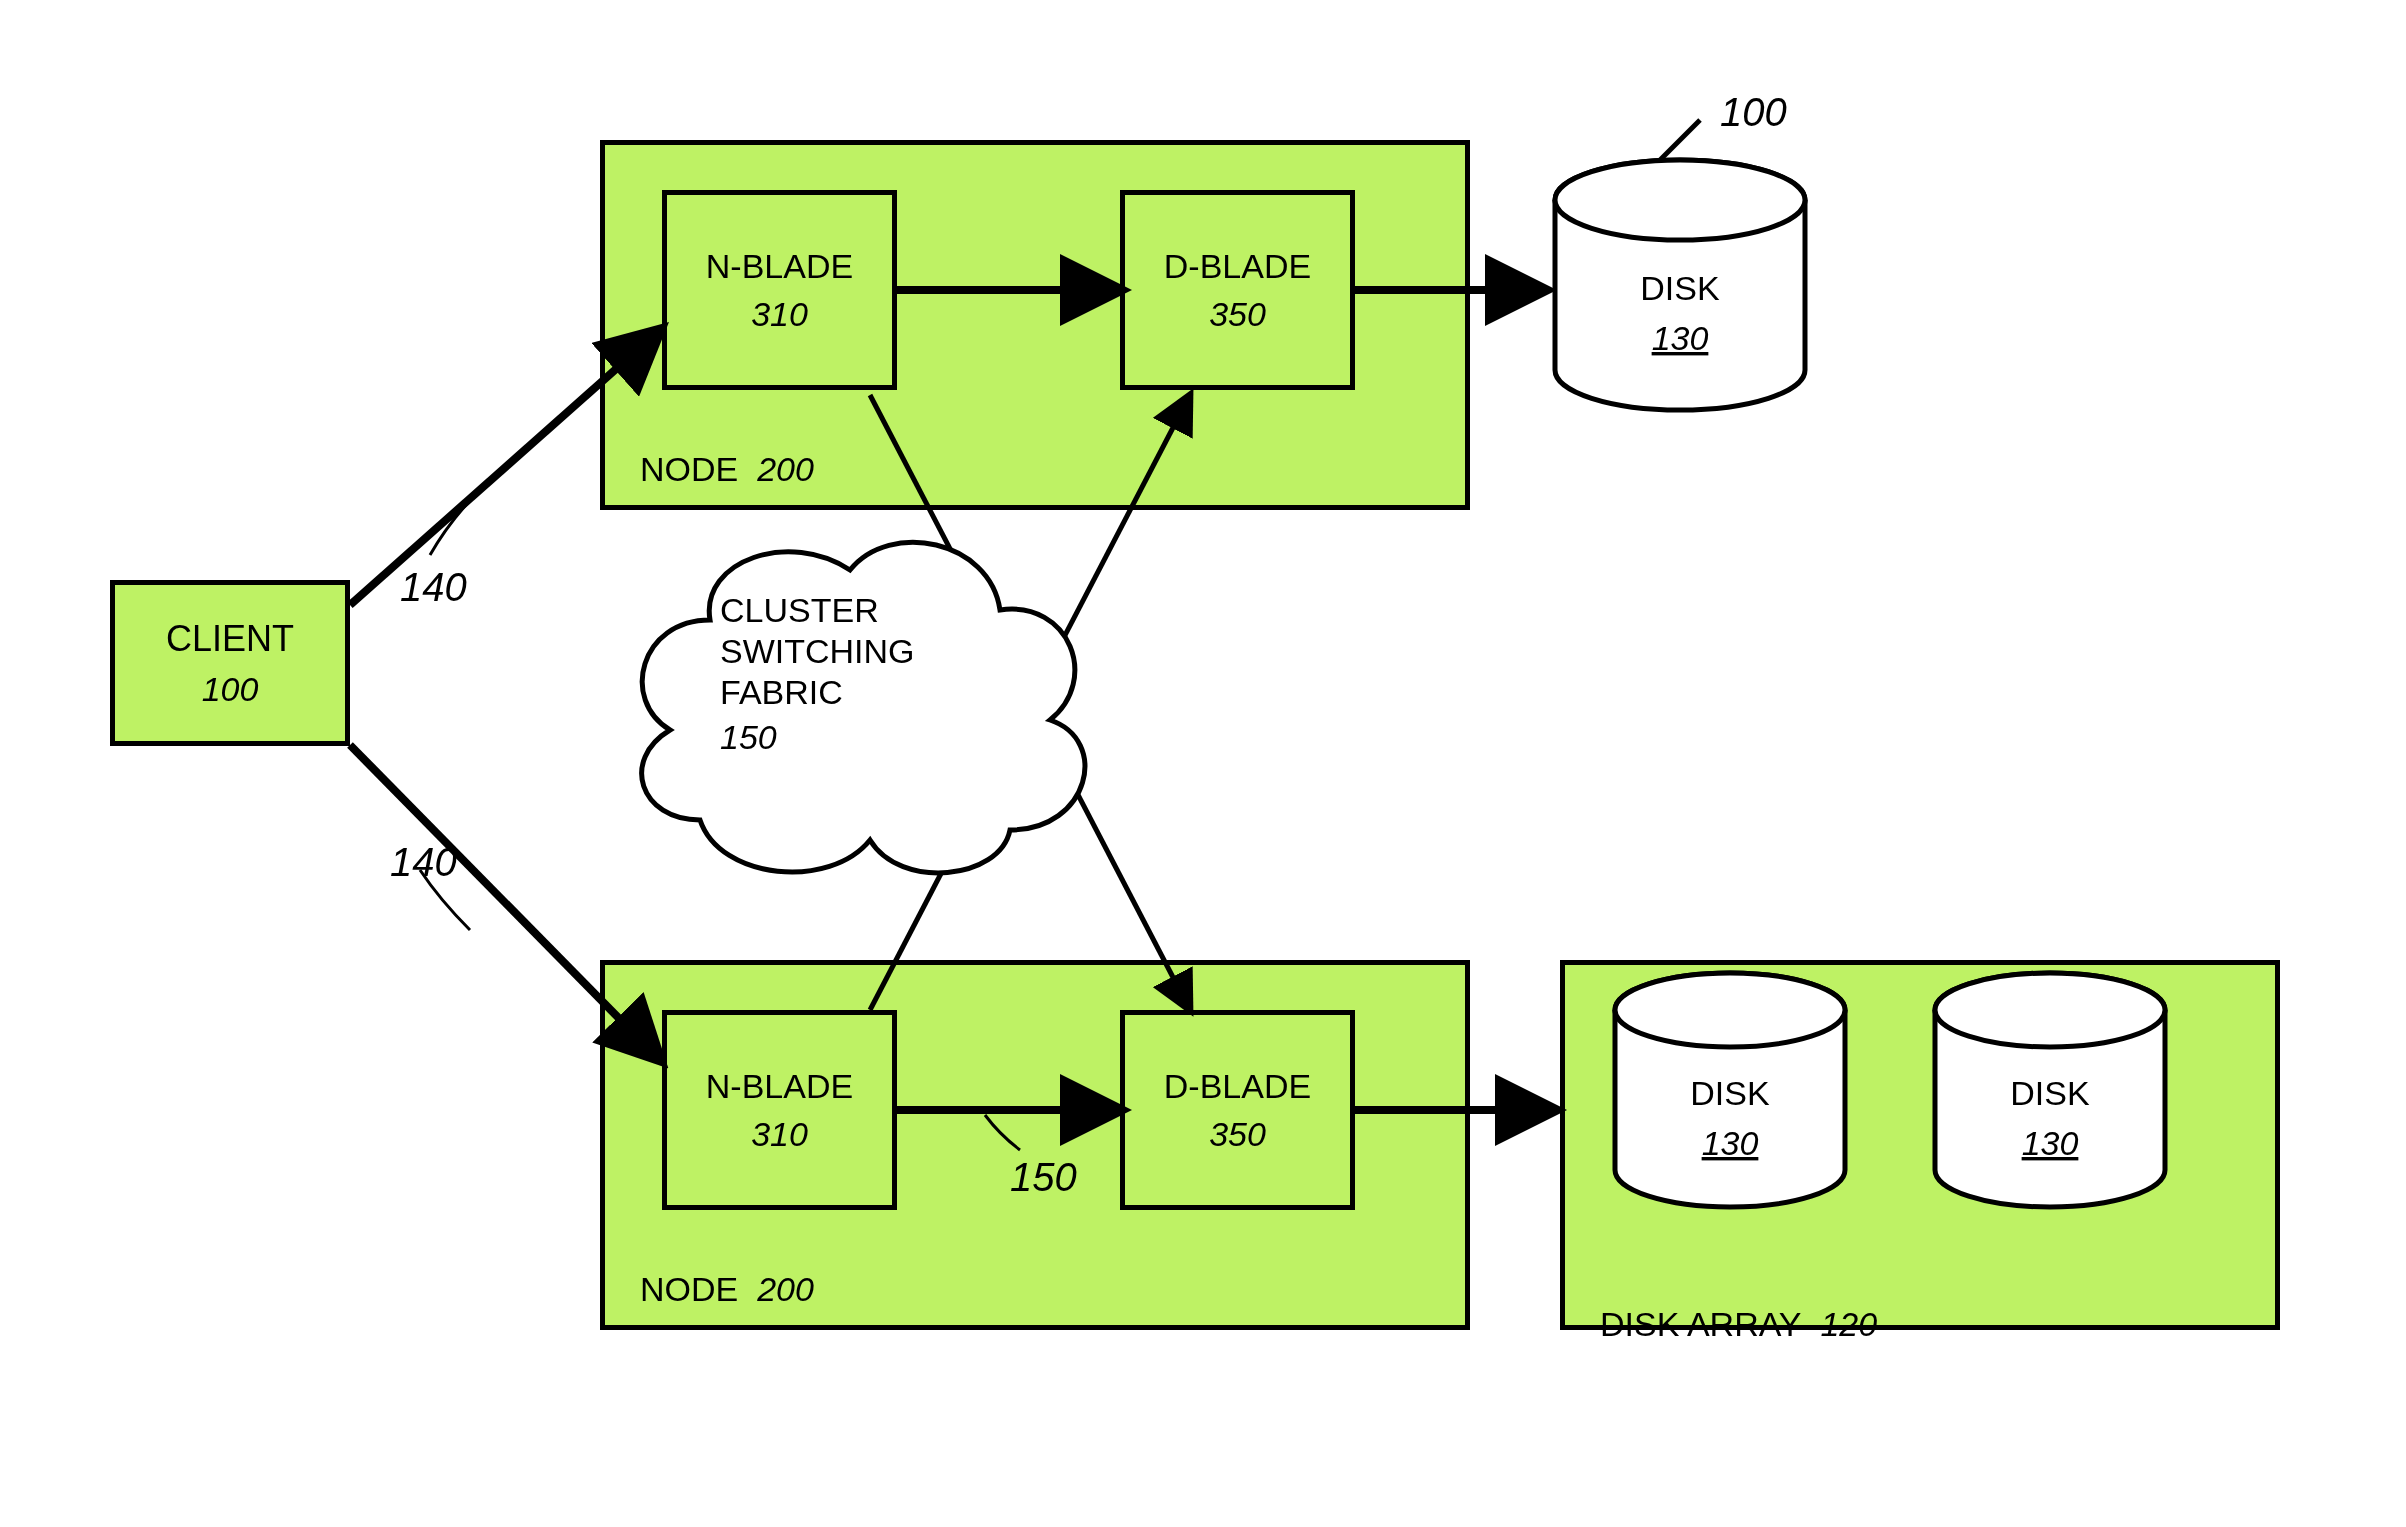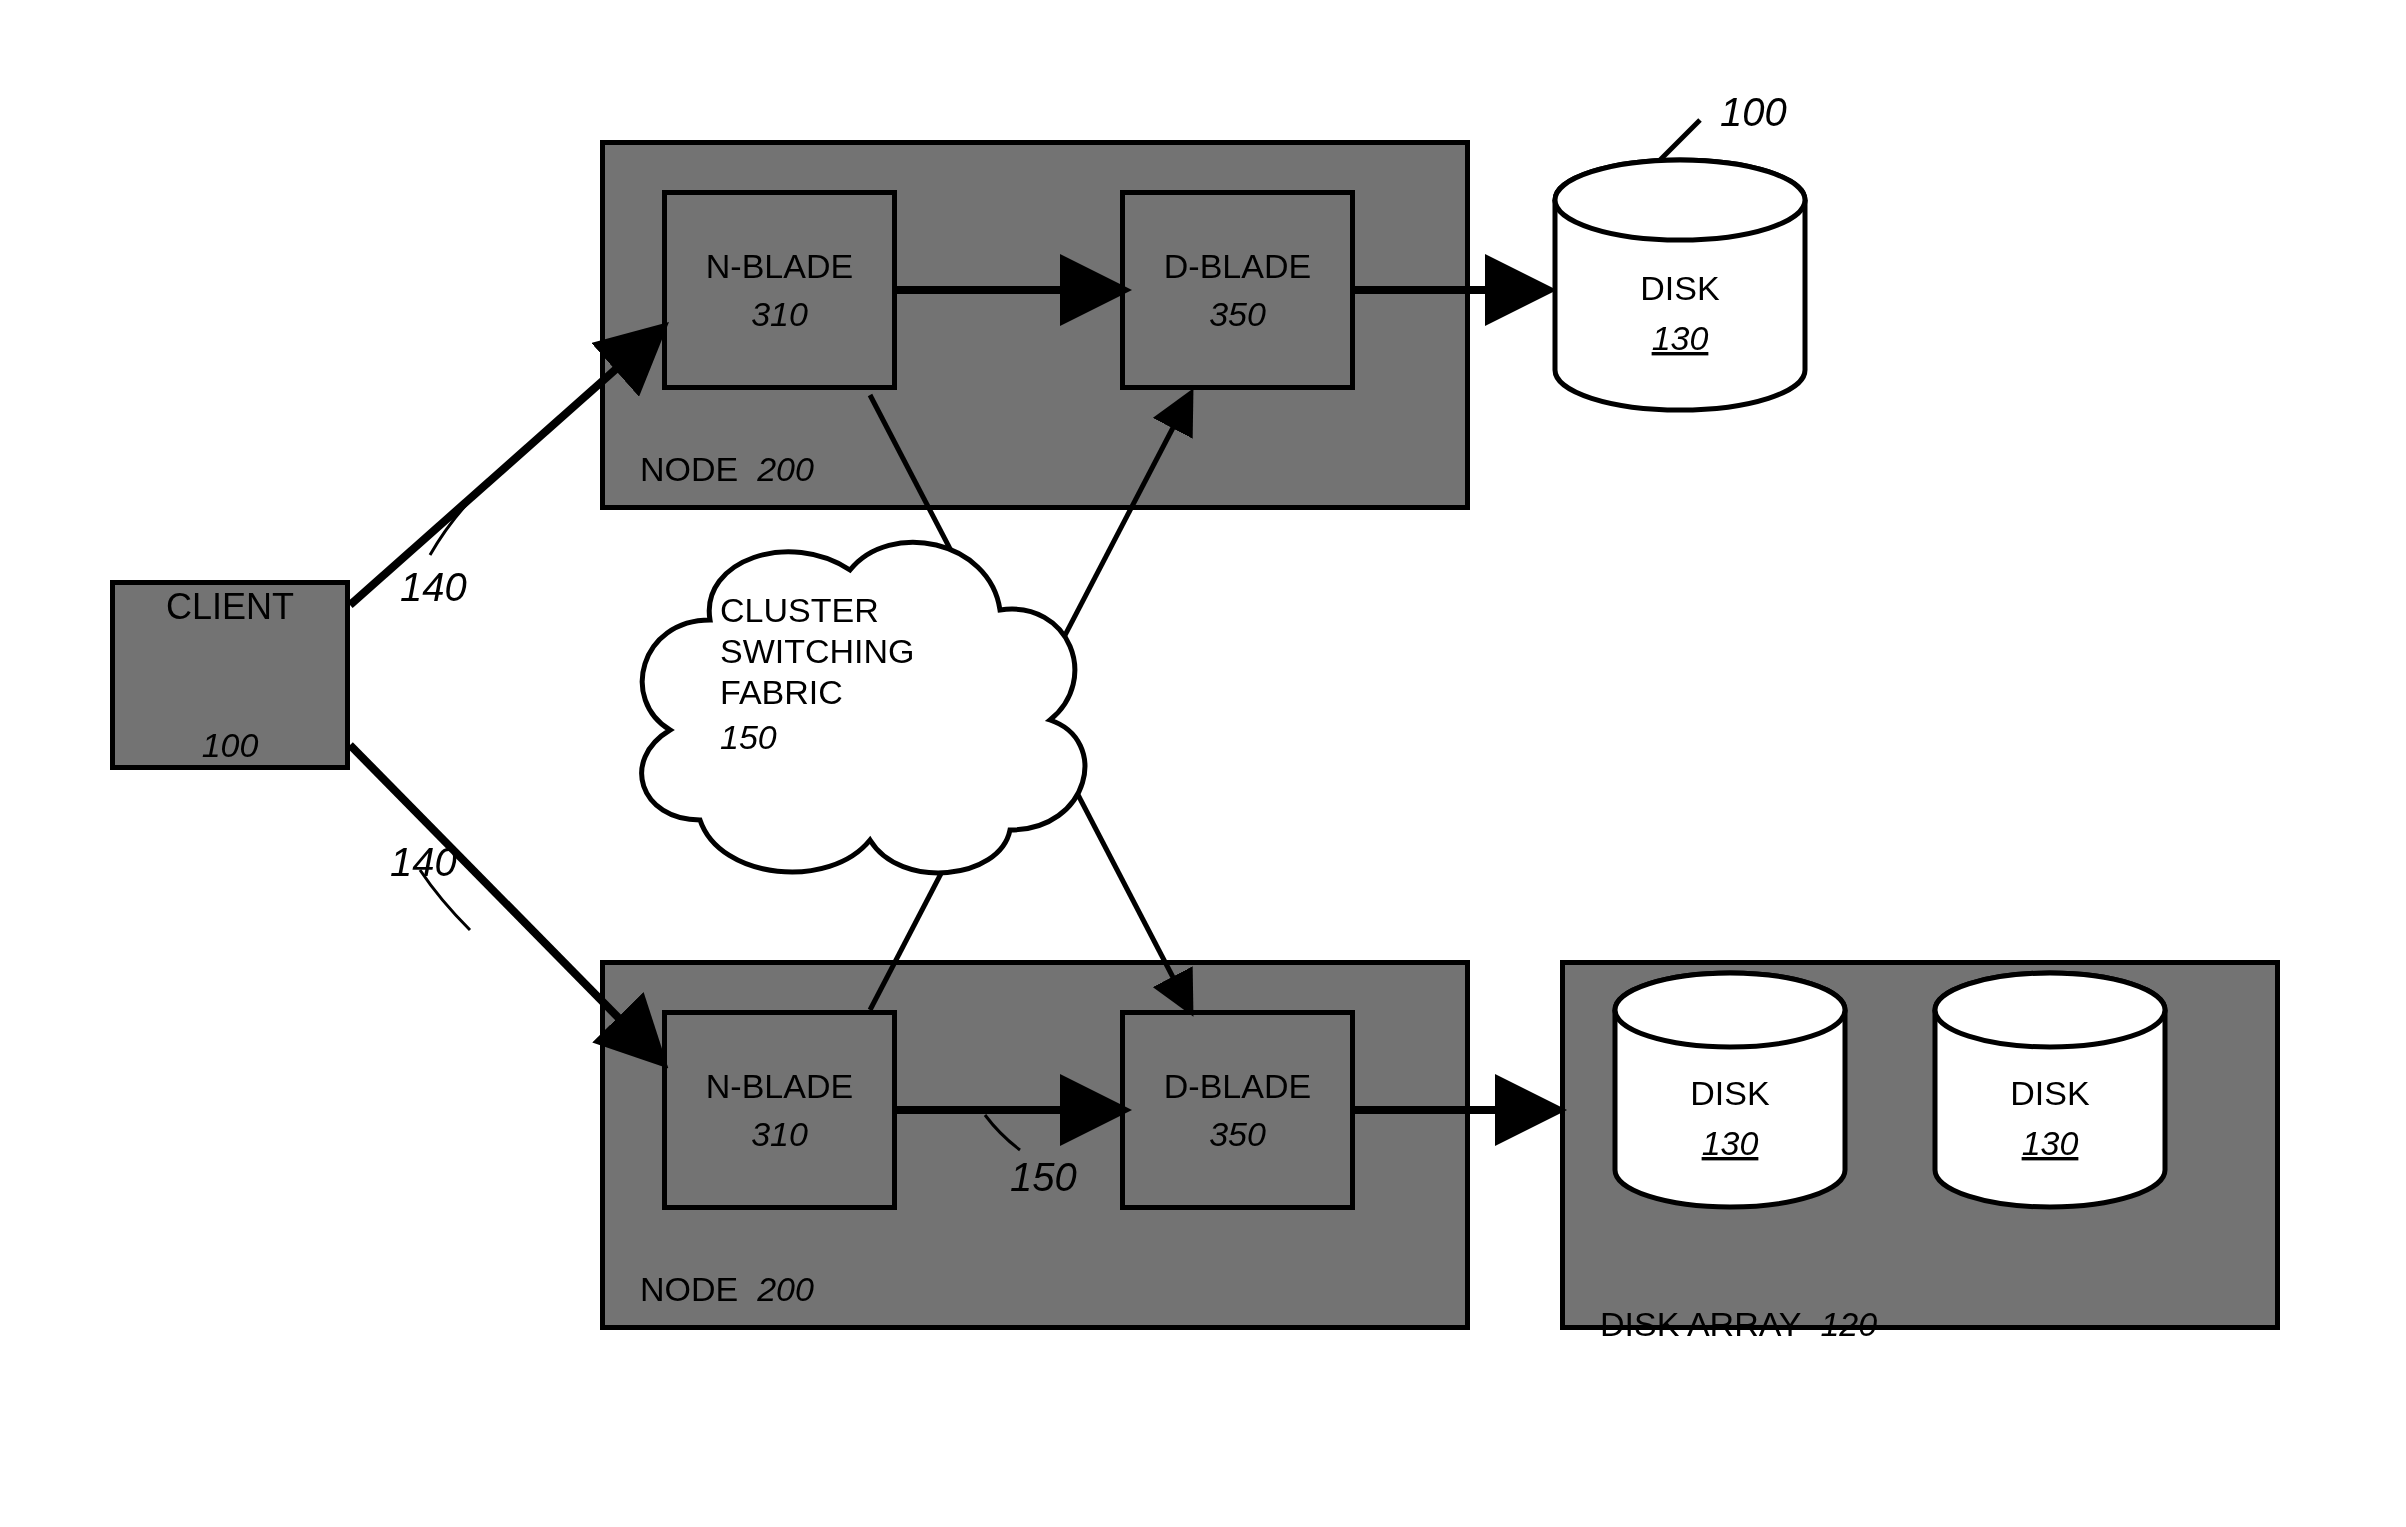--- a/index.html
+++ b/index.html
@@ -10,21 +10,21 @@
   }
   .canvas {
     position: relative;
     width: 2406px;
     height: 1527px;
     background: #fff;
   }
   .box {
     position: absolute;
     border: 5px solid #000;
-    background: #737373;
+    background: #bef264;
     box-sizing: border-box;
   }
   .label-block {
     display: flex;
     flex-direction: column;
     align-items: center;
     justify-content: center;
     text-align: center;
   }
   .lbl {
@@ -62,21 +62,21 @@
     position: absolute;
     text-align: left;
     width: 260px;
   }
 </style>
 </head>
 <body>
 
 <div class="canvas">
 
-  <div class="box label-block" style="left:110px; top:580px; width:240px; height:190px;justify-content:space-between;">
+  <div class="box label-block" style="left:110px; top:580px; width:240px; height:166px;">
     <span class="lbl big">CLIENT</span>
     <span class="num" style="margin-top:10px;">100</span>
   </div>
 
   <div class="box" style="left:600px; top:140px; width:870px; height:370px;"></div>
 
   <div class="box label-block" style="left:662px; top:190px; width:235px; height:200px;">
     <span class="lbl">N-BLADE</span>
     <span class="num" style="margin-top:8px;">310</span>
   </div>

